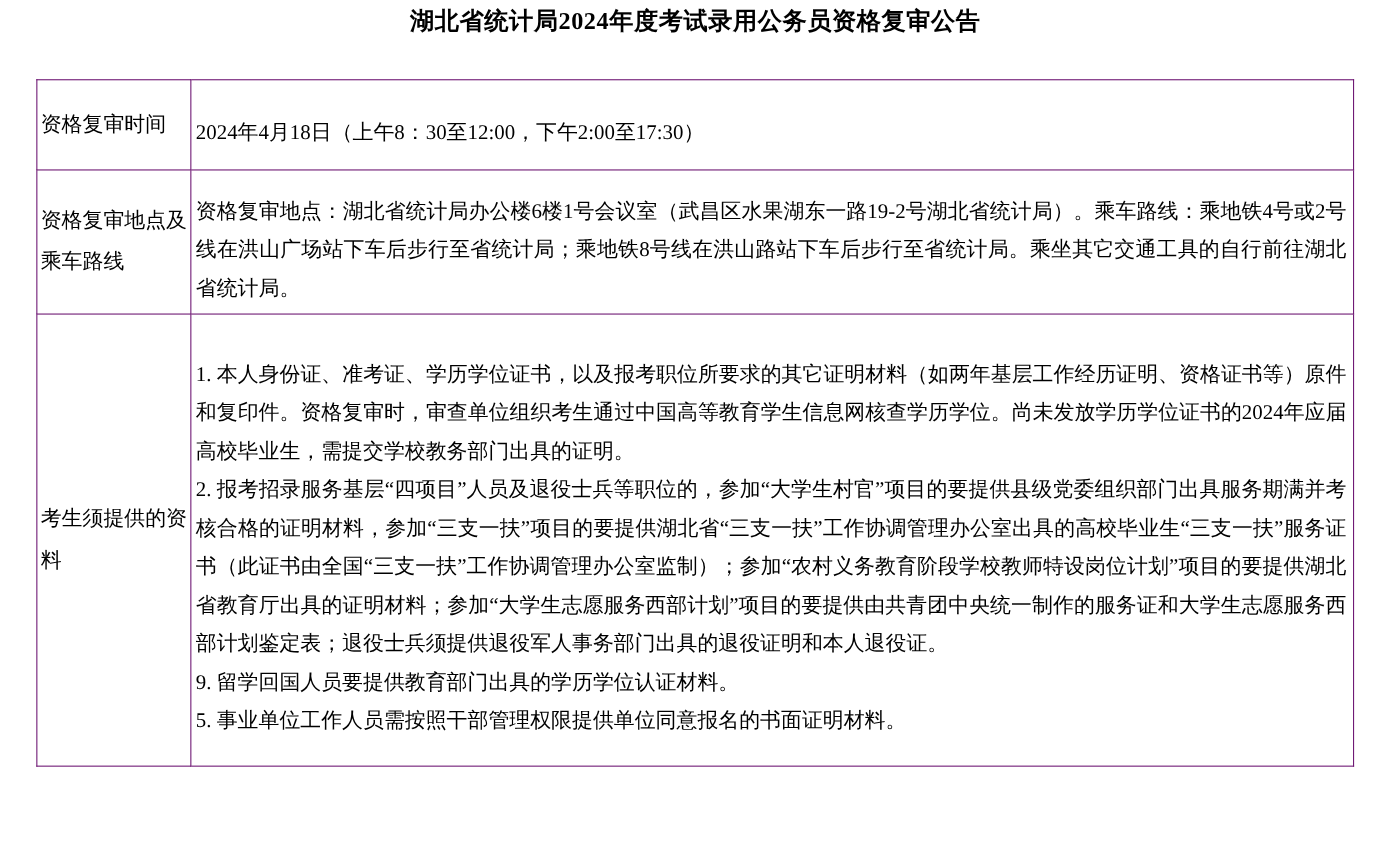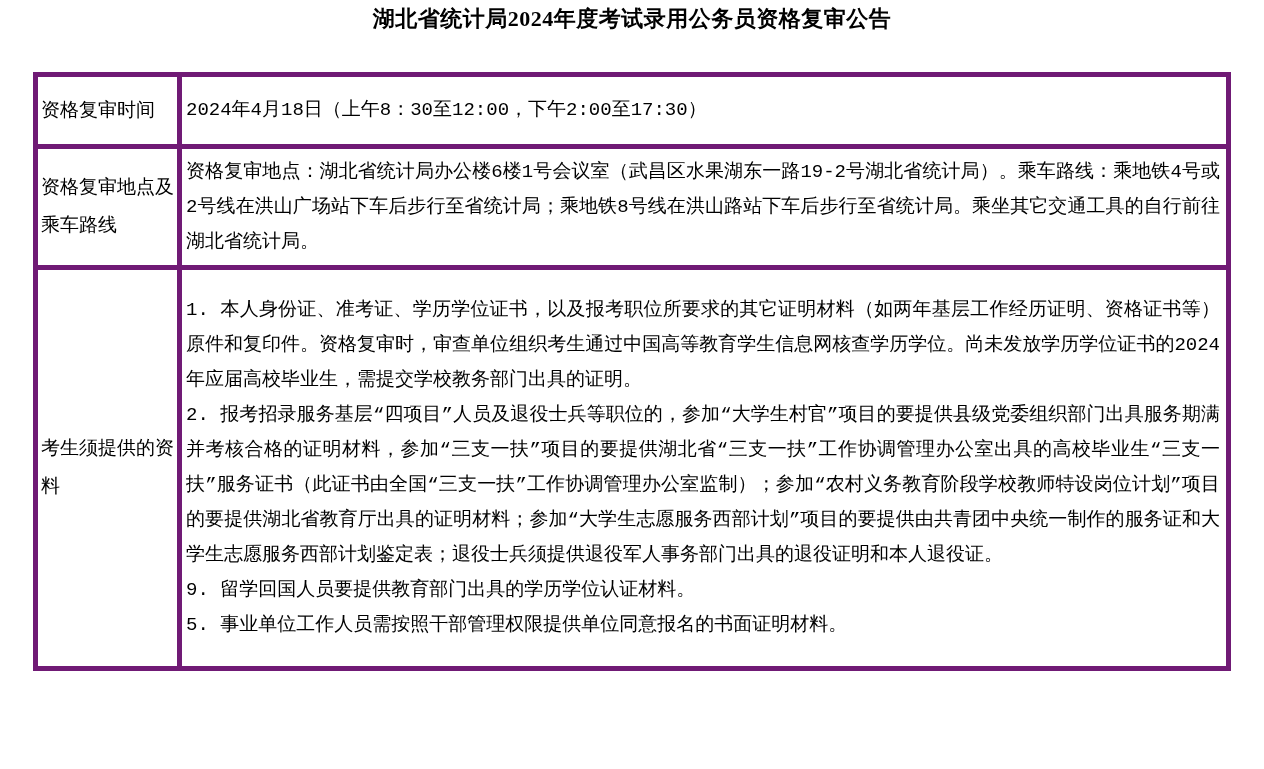--- a/index.html
+++ b/index.html
@@ -22,33 +22,32 @@
     line-height: 28px;
     letter-spacing: 0.5px;
   }
   table.announcement {
     border-collapse: collapse;
     table-layout: fixed;
     width: 1198px;
     margin: 39px 0 0 33px;
   }
   table.announcement td {
-    border: 5px solid #701a75;
+    border: 1px solid #701a75;
     font-size: 19px;
     vertical-align: middle;
     overflow: hidden;
-    font-family: Liberation Mono, monospace;
   }
   td.label-cell {
     width: 134px;
     padding: 2px 2px 2px 3px;
     line-height: 38px;
   }
   td.content-cell {
-    padding: 2px 6px 2px 4px;
+    padding: 16px 6px 2px 4px;
     line-height: 35px;
   }
   td.content-cell p {
     margin: 0;
     text-align: justify;
   }
   tr.row-1 td { height: 63px; }
   tr.row-2 td { height: 112px; }
   tr.row-3 td { height: 116px; }
   tr.row-4 td { height: 392px; }

